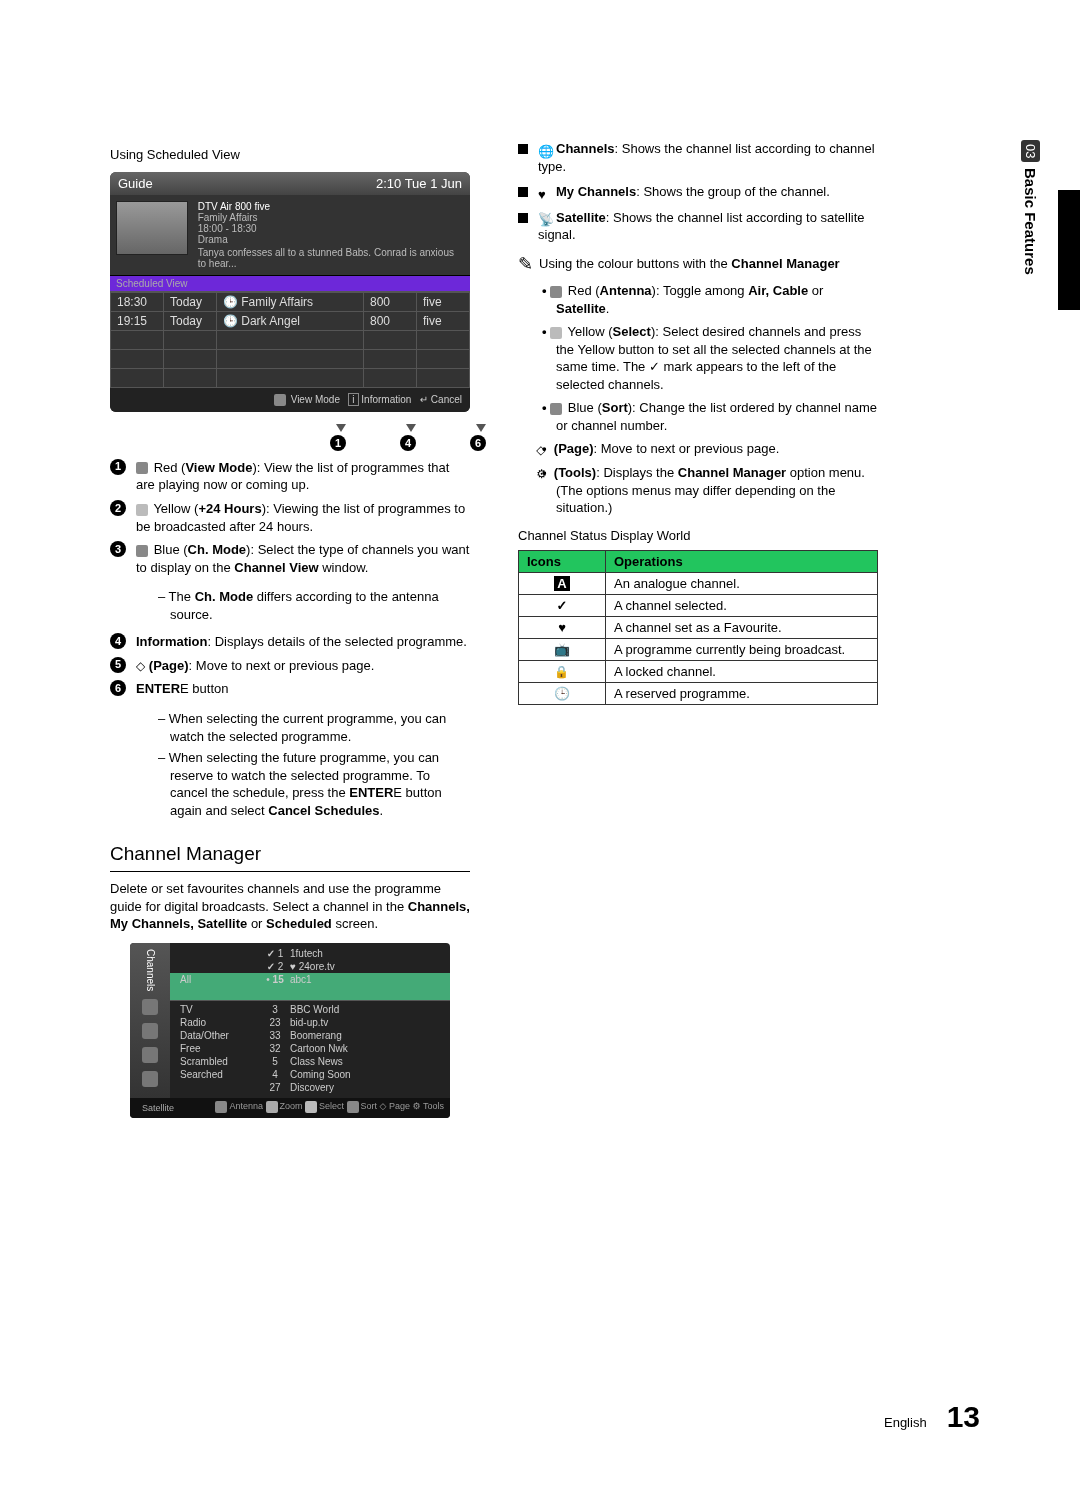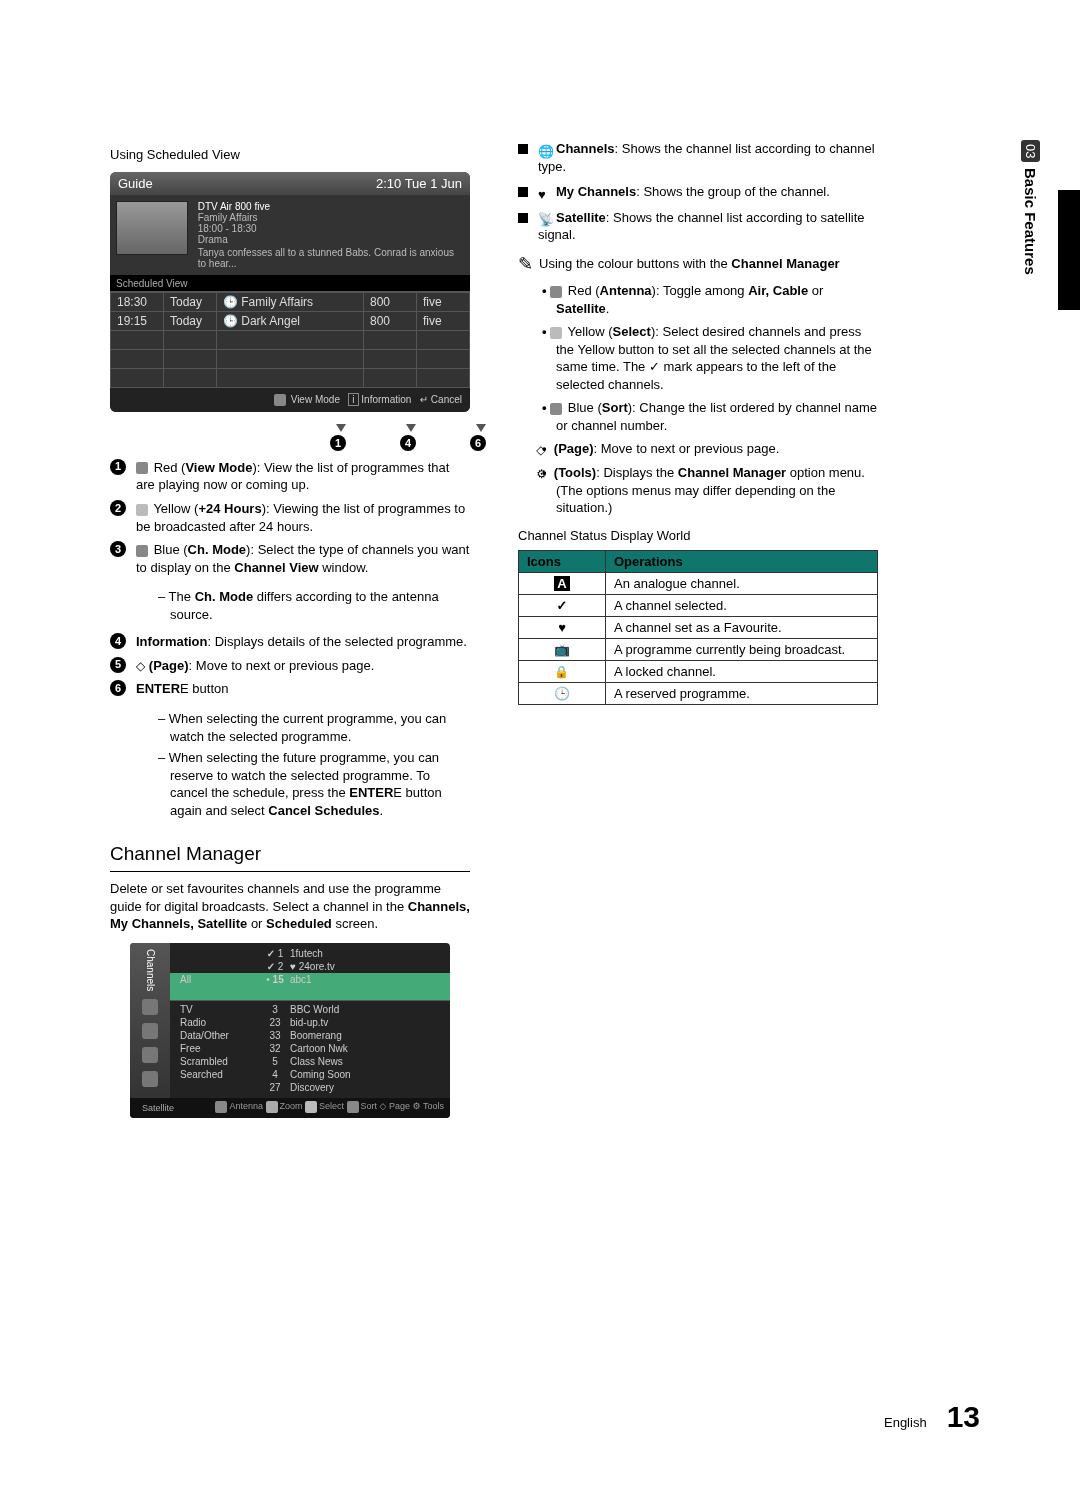--- a/index.html
+++ b/index.html
@@ -14,21 +14,21 @@
 .h2{font-size:19px;margin:20px 0 6px}
 p{margin:6px 0;line-height:1.35}
 .hr{border-top:1px solid #000;margin:2px 0 8px}
 .guide-box{background:#333;border-radius:6px;overflow:hidden;color:#fff;font-size:10px;margin:8px 0}
 .guide-head{background:linear-gradient(#666,#444);display:flex;justify-content:space-between;padding:4px 8px;font-size:13px}
 .guide-info{display:flex;padding:6px}
 .thumb{width:78px;height:52px;background:linear-gradient(#999,#666);margin-right:10px;border:1px solid #222}
 .guide-meta{color:#bbb}
 .guide-meta .title{color:#fff}
 .gdesc{display:block;margin-top:2px}
-.sect-label{background:#000000;color:#aaa;padding:2px 6px;font-size:10px;border-top:1px solid #000;border-bottom:1px solid #555}
+.sect-label{background:#6d28d9;color:#aaa;padding:2px 6px;font-size:10px;border-top:1px solid #000;border-bottom:1px solid #555}
 .gtable{width:100%;border-collapse:collapse;font-size:12px}
 .gtable td{border:1px solid #555;padding:2px 6px;color:#ddd;height:14px}
 .gfoot{text-align:right;padding:6px 8px;font-size:10px;color:#ccc;background:#222}
 .markers{display:flex;padding-left:220px;gap:48px;margin:4px 0 8px}
 .circ{display:inline-flex;width:16px;height:16px;border-radius:50%;background:#000;color:#fff;align-items:center;justify-content:center;font-size:11px;font-weight:bold;margin-right:4px;flex-shrink:0}
 .arrow-down{display:inline-block;border-left:5px solid transparent;border-right:5px solid transparent;border-top:8px solid #555;margin:0 6px}
 .numlist{list-style:none;padding:0;margin:0}
 .numlist>li{display:flex;gap:6px;margin-bottom:6px;line-height:1.35}
 .sub{list-style:none;padding:0;margin:12px 0 4px 22px}
 .sub li{margin-bottom:4px;padding-left:12px;text-indent:-12px;line-height:1.35}
@@ -55,21 +55,21 @@
 .blist{list-style:none;padding:0;margin:0}
 .blist>li{display:flex;margin-bottom:8px;line-height:1.35}
 .sq{width:10px;height:10px;background:#000;margin:4px 10px 0 0;flex-shrink:0}
 .mini{display:inline-block;width:14px;height:14px;vertical-align:middle;margin-right:4px}
 .note-icon{font-size:18px;margin-right:6px;vertical-align:middle}
 .dotlist{list-style:none;padding:0;margin:4px 0 10px 24px}
 .dotlist li{padding-left:14px;text-indent:-14px;margin-bottom:6px;line-height:1.35}
 .dotlist li::before{content:"• ";font-weight:bold}
 .status-t{width:100%;border-collapse:collapse;font-size:13px;margin-top:6px}
 .status-t th,.status-t td{border:1px solid #333;padding:3px 8px;text-align:left}
-.status-t th{background:#0f766e}
+.status-t th{background:#22c55e}
 .status-t td:first-child{text-align:center;width:70px}
 .lock-icon{font-size:12px}
 .footer{position:absolute;bottom:60px;right:100px;font-size:13px}
 .footer .pg{font-size:30px;font-weight:bold;margin-left:20px}
 .check{font-weight:bold}
 </style>
 </head>
 <body>
 
 <div class="page">

